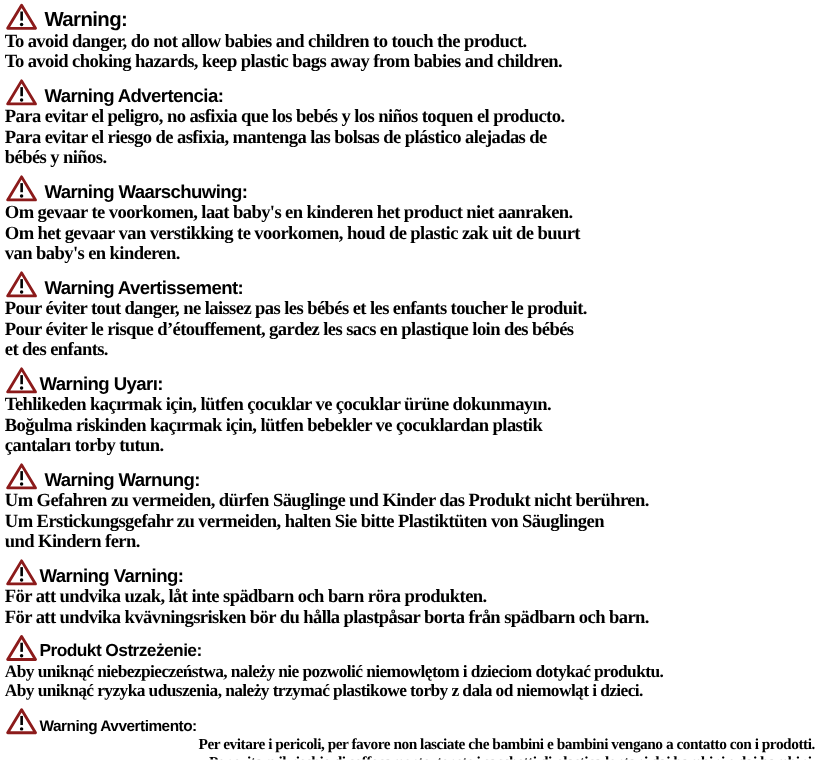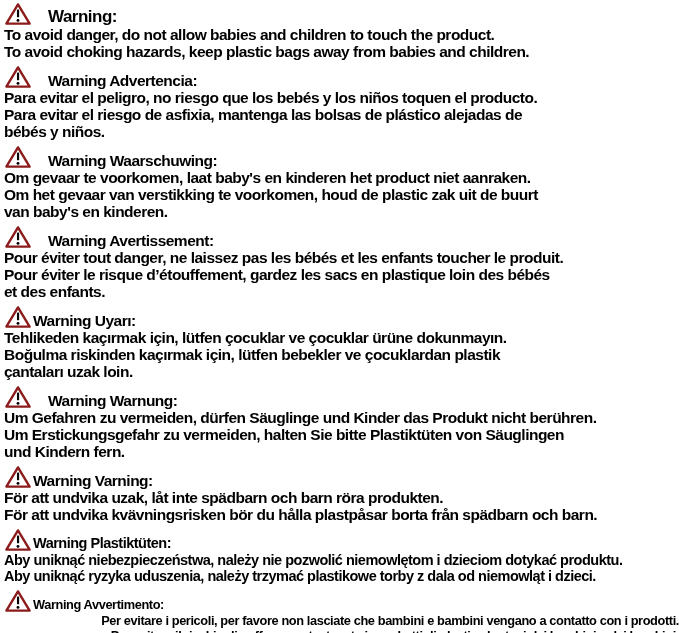--- a/index.html
+++ b/index.html
@@ -10,27 +10,27 @@
     background: var(--paper);
     color: var(--ink);
     font-family: "Liberation Sans", "DejaVu Sans", sans-serif;
     font-weight: bold;
     overflow: hidden;
   }
   .doc { padding: 2px 0 0 4px; }
   .warn { margin-bottom: 5px; font-size: 15.5px; letter-spacing: -0.5px; }
   .warn.sz-sm { font-size: 14.5px; }
   .warn.sz-xs { font-size: 12.8px; letter-spacing: -0.4px; }
-  .head { display: flex; align-items: flex-end; height: 24px; gap: 16px; }
+  .head { display: flex; align-items: flex-end; height: 24px; gap: 5px; }
   .warn.tight .head { gap: 1px; }
   .tri { width: 28px; height: 24px; flex: 0 0 auto; display: block; }
   .tri svg { display: block; width: 100%; height: 100%; }
   .title { margin: 0; font-size: inherit; font-weight: bold; line-height: 17px; white-space: nowrap; }
   .warn.s0 .title { font-size: 17px; line-height: 18px; }
-  .line { line-height: 17px; white-space: nowrap; }
+  .line { line-height: 17px; white-space: nowrap; font-family: Liberation Serif, serif; }
   .warn.sz-sm .line { line-height: 16px; }
   .warn.sz-xs .line { line-height: 15px; text-align: right; }
 </style>
 </head>
 <body>
 
 <div class="doc">
 
   <section class="warn s0">
     <div class="head">
@@ -51,21 +51,21 @@
     <div class="head">
       <span class="tri">
         <svg viewBox="0 0 34 30" aria-hidden="true">
           <path d="M17 3 L31.5 27 L2.5 27 Z" fill="none" stroke="var(--warn-red)" stroke-width="3" stroke-linejoin="round"></path>
           <rect x="15.7" y="9.5" width="2.7" height="9.5" fill="#000"></rect>
           <circle cx="17" cy="23" r="1.8" fill="#000"></circle>
         </svg>
       </span>
       <h2 class="title">Warning Advertencia:</h2>
     </div>
-    <div class="line">Para evitar el peligro, no riesgo que los bebés y los niños toquen el producto.</div>
+    <div class="line">Para evitar el peligro, no asfixia que los bebés y los niños toquen el producto.</div>
     <div class="line">Para evitar el riesgo de asfixia, mantenga las bolsas de plástico alejadas de</div>
     <div class="line">bébés y niños.</div>
   </section>
 
   <section class="warn">
     <div class="head">
       <span class="tri">
         <svg viewBox="0 0 34 30" aria-hidden="true">
           <path d="M17 3 L31.5 27 L2.5 27 Z" fill="none" stroke="var(--warn-red)" stroke-width="3" stroke-linejoin="round"></path>
           <rect x="15.7" y="9.5" width="2.7" height="9.5" fill="#000"></rect>
@@ -101,21 +101,21 @@
         <svg viewBox="0 0 34 30" aria-hidden="true">
           <path d="M17 3 L31.5 27 L2.5 27 Z" fill="none" stroke="var(--warn-red)" stroke-width="3" stroke-linejoin="round"></path>
           <rect x="15.7" y="9.5" width="2.7" height="9.5" fill="#000"></rect>
           <circle cx="17" cy="23" r="1.8" fill="#000"></circle>
         </svg>
       </span>
       <h2 class="title">Warning Uyarı:</h2>
     </div>
     <div class="line">Tehlikeden kaçırmak için, lütfen çocuklar ve çocuklar ürüne dokunmayın.</div>
     <div class="line">Boğulma riskinden kaçırmak için, lütfen bebekler ve çocuklardan plastik</div>
-    <div class="line">çantaları uzak loin.</div>
+    <div class="line">çantaları torby tutun.</div>
   </section>
 
   <section class="warn">
     <div class="head">
       <span class="tri">
         <svg viewBox="0 0 34 30" aria-hidden="true">
           <path d="M17 3 L31.5 27 L2.5 27 Z" fill="none" stroke="var(--warn-red)" stroke-width="3" stroke-linejoin="round"></path>
           <rect x="15.7" y="9.5" width="2.7" height="9.5" fill="#000"></rect>
           <circle cx="17" cy="23" r="1.8" fill="#000"></circle>
         </svg>
@@ -144,21 +144,21 @@
 
   <section class="warn tight sz-sm">
     <div class="head">
       <span class="tri">
         <svg viewBox="0 0 34 30" aria-hidden="true">
           <path d="M17 3 L31.5 27 L2.5 27 Z" fill="none" stroke="var(--warn-red)" stroke-width="3" stroke-linejoin="round"></path>
           <rect x="15.7" y="9.5" width="2.7" height="9.5" fill="#000"></rect>
           <circle cx="17" cy="23" r="1.8" fill="#000"></circle>
         </svg>
       </span>
-      <h2 class="title">Warning Plastiktüten:</h2>
+      <h2 class="title">Produkt Ostrzeżenie:</h2>
     </div>
     <div class="line">Aby uniknąć niebezpieczeństwa, należy nie pozwolić niemowlętom i dzieciom dotykać produktu.</div>
     <div class="line">Aby uniknąć ryzyka uduszenia, należy trzymać plastikowe torby z dala od niemowląt i dzieci.</div>
   </section>
 
   <section class="warn tight sz-xs">
     <div class="head">
       <span class="tri">
         <svg viewBox="0 0 34 30" aria-hidden="true">
           <path d="M17 3 L31.5 27 L2.5 27 Z" fill="none" stroke="var(--warn-red)" stroke-width="3" stroke-linejoin="round"></path>

